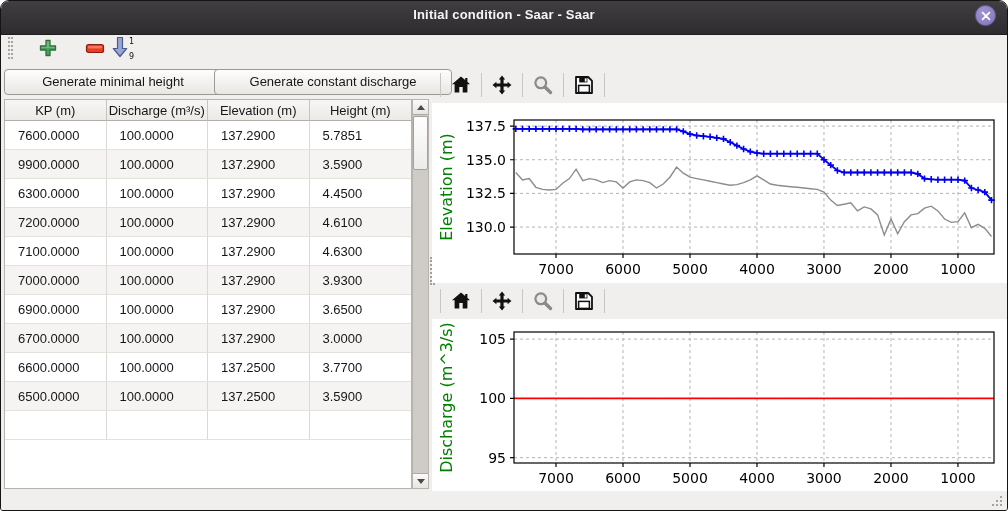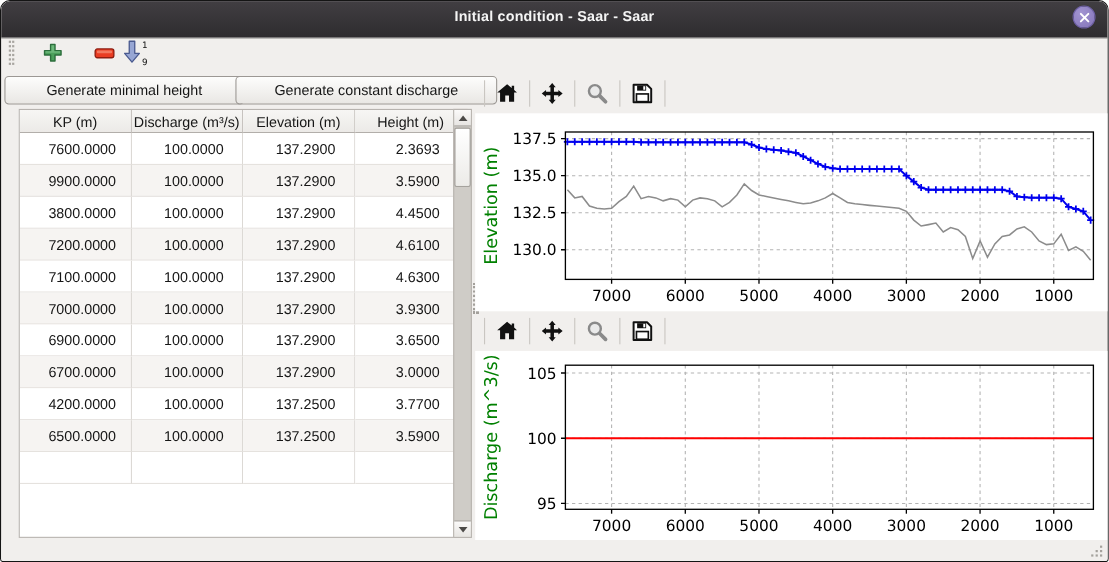--- a/index.html
+++ b/index.html
@@ -20,30 +20,30 @@
   .toolbar-main{position:absolute;left:0;top:28px;width:100%;height:38px;}
   .grip-v{position:absolute;left:7px;top:8px;width:5px;height:22px;
     border-left:2px dotted #a8a5a0;border-right:2px dotted #a8a5a0;}
   .tb-btn{position:absolute;top:5px;width:28px;height:28px;display:flex;
     align-items:center;justify-content:center;}
   
   .gen-btn{position:absolute;top:68px;height:26px;background:linear-gradient(#fdfdfc,#e9e7e4);
     border:1px solid #9c9894;border-radius:4px;font-size:13px;color:#161616;
     text-align:center;line-height:24px;font-family:"Liberation Sans",sans-serif;padding:0;}
   
-  .table-clip{position:absolute;left:16px;top:98px;width:408px;height:390px;overflow:hidden;
+  .table-clip{position:absolute;left:3px;top:98px;width:408px;height:390px;overflow:hidden;
     border:1px solid #b7b3af;background:#fff;}
   table.data{width:100%;border-collapse:separate;border-spacing:0;table-layout:fixed;
     font-size:13px;color:#161616;}
   table.data th{height:21px;background:linear-gradient(#f7f6f4,#eceae7);
     border-right:1px solid #c7c3bf;border-bottom:1px solid #b2aeaa;
     font-weight:normal;font-size:13px;padding:0;}
   table.data th:last-child{border-right:none;}
   table.data td{height:29px;border-right:1px solid #dcd9d5;border-bottom:1px solid #e5e2de;
-    padding:0 0 0 13px;background:#fff;white-space:nowrap;overflow:hidden;text-align:center;}
+    padding:0 0 0 13px;background:#fff;white-space:nowrap;overflow:hidden;}
   table.data td:last-child{border-right:none;}
   table.data tbody tr:nth-child(even) td{background:#f6f4f2;}
   
   .vscroll{position:absolute;left:411px;top:98px;width:17px;height:390px;
     background:#cfccc7;border:1px solid #b7b3af;}
   .vs-btn{position:absolute;left:0;width:15px;height:15px;
     background:linear-gradient(#fbfaf9,#e7e5e2);display:flex;align-items:center;justify-content:center;}
   .vs-btn.up{top:0;border-bottom:1px solid #aeaba7;}
   .vs-btn.down{bottom:0;border-top:1px solid #aeaba7;}
   .tri-up{width:0;height:0;border-left:4px solid transparent;border-right:4px solid transparent;
@@ -119,30 +119,30 @@
             <th>Discharge (m³/s)</th>
             <th>Elevation (m)</th>
             <th>Height (m)</th>
           </tr>
         </thead>
       <tbody>
           <tr>
             <td>7600.0000</td>
             <td>100.0000</td>
             <td>137.2900</td>
-            <td>2.3693</td>
+            <td>5.7851</td>
           </tr>
           <tr>
             <td>9900.0000</td>
             <td>100.0000</td>
             <td>137.2900</td>
             <td>3.5900</td>
           </tr>
           <tr>
-            <td>3800.0000</td>
+            <td>6300.0000</td>
             <td>100.0000</td>
             <td>137.2900</td>
             <td>4.4500</td>
           </tr>
           <tr>
             <td>7200.0000</td>
             <td>100.0000</td>
             <td>137.2900</td>
             <td>4.6100</td>
           </tr>
@@ -164,21 +164,21 @@
             <td>137.2900</td>
             <td>3.6500</td>
           </tr>
           <tr>
             <td>6700.0000</td>
             <td>100.0000</td>
             <td>137.2900</td>
             <td>3.0000</td>
           </tr>
           <tr>
-            <td>4200.0000</td>
+            <td>6600.0000</td>
             <td>100.0000</td>
             <td>137.2500</td>
             <td>3.7700</td>
           </tr>
           <tr>
             <td>6500.0000</td>
             <td>100.0000</td>
             <td>137.2500</td>
             <td>3.5900</td>
           </tr>

